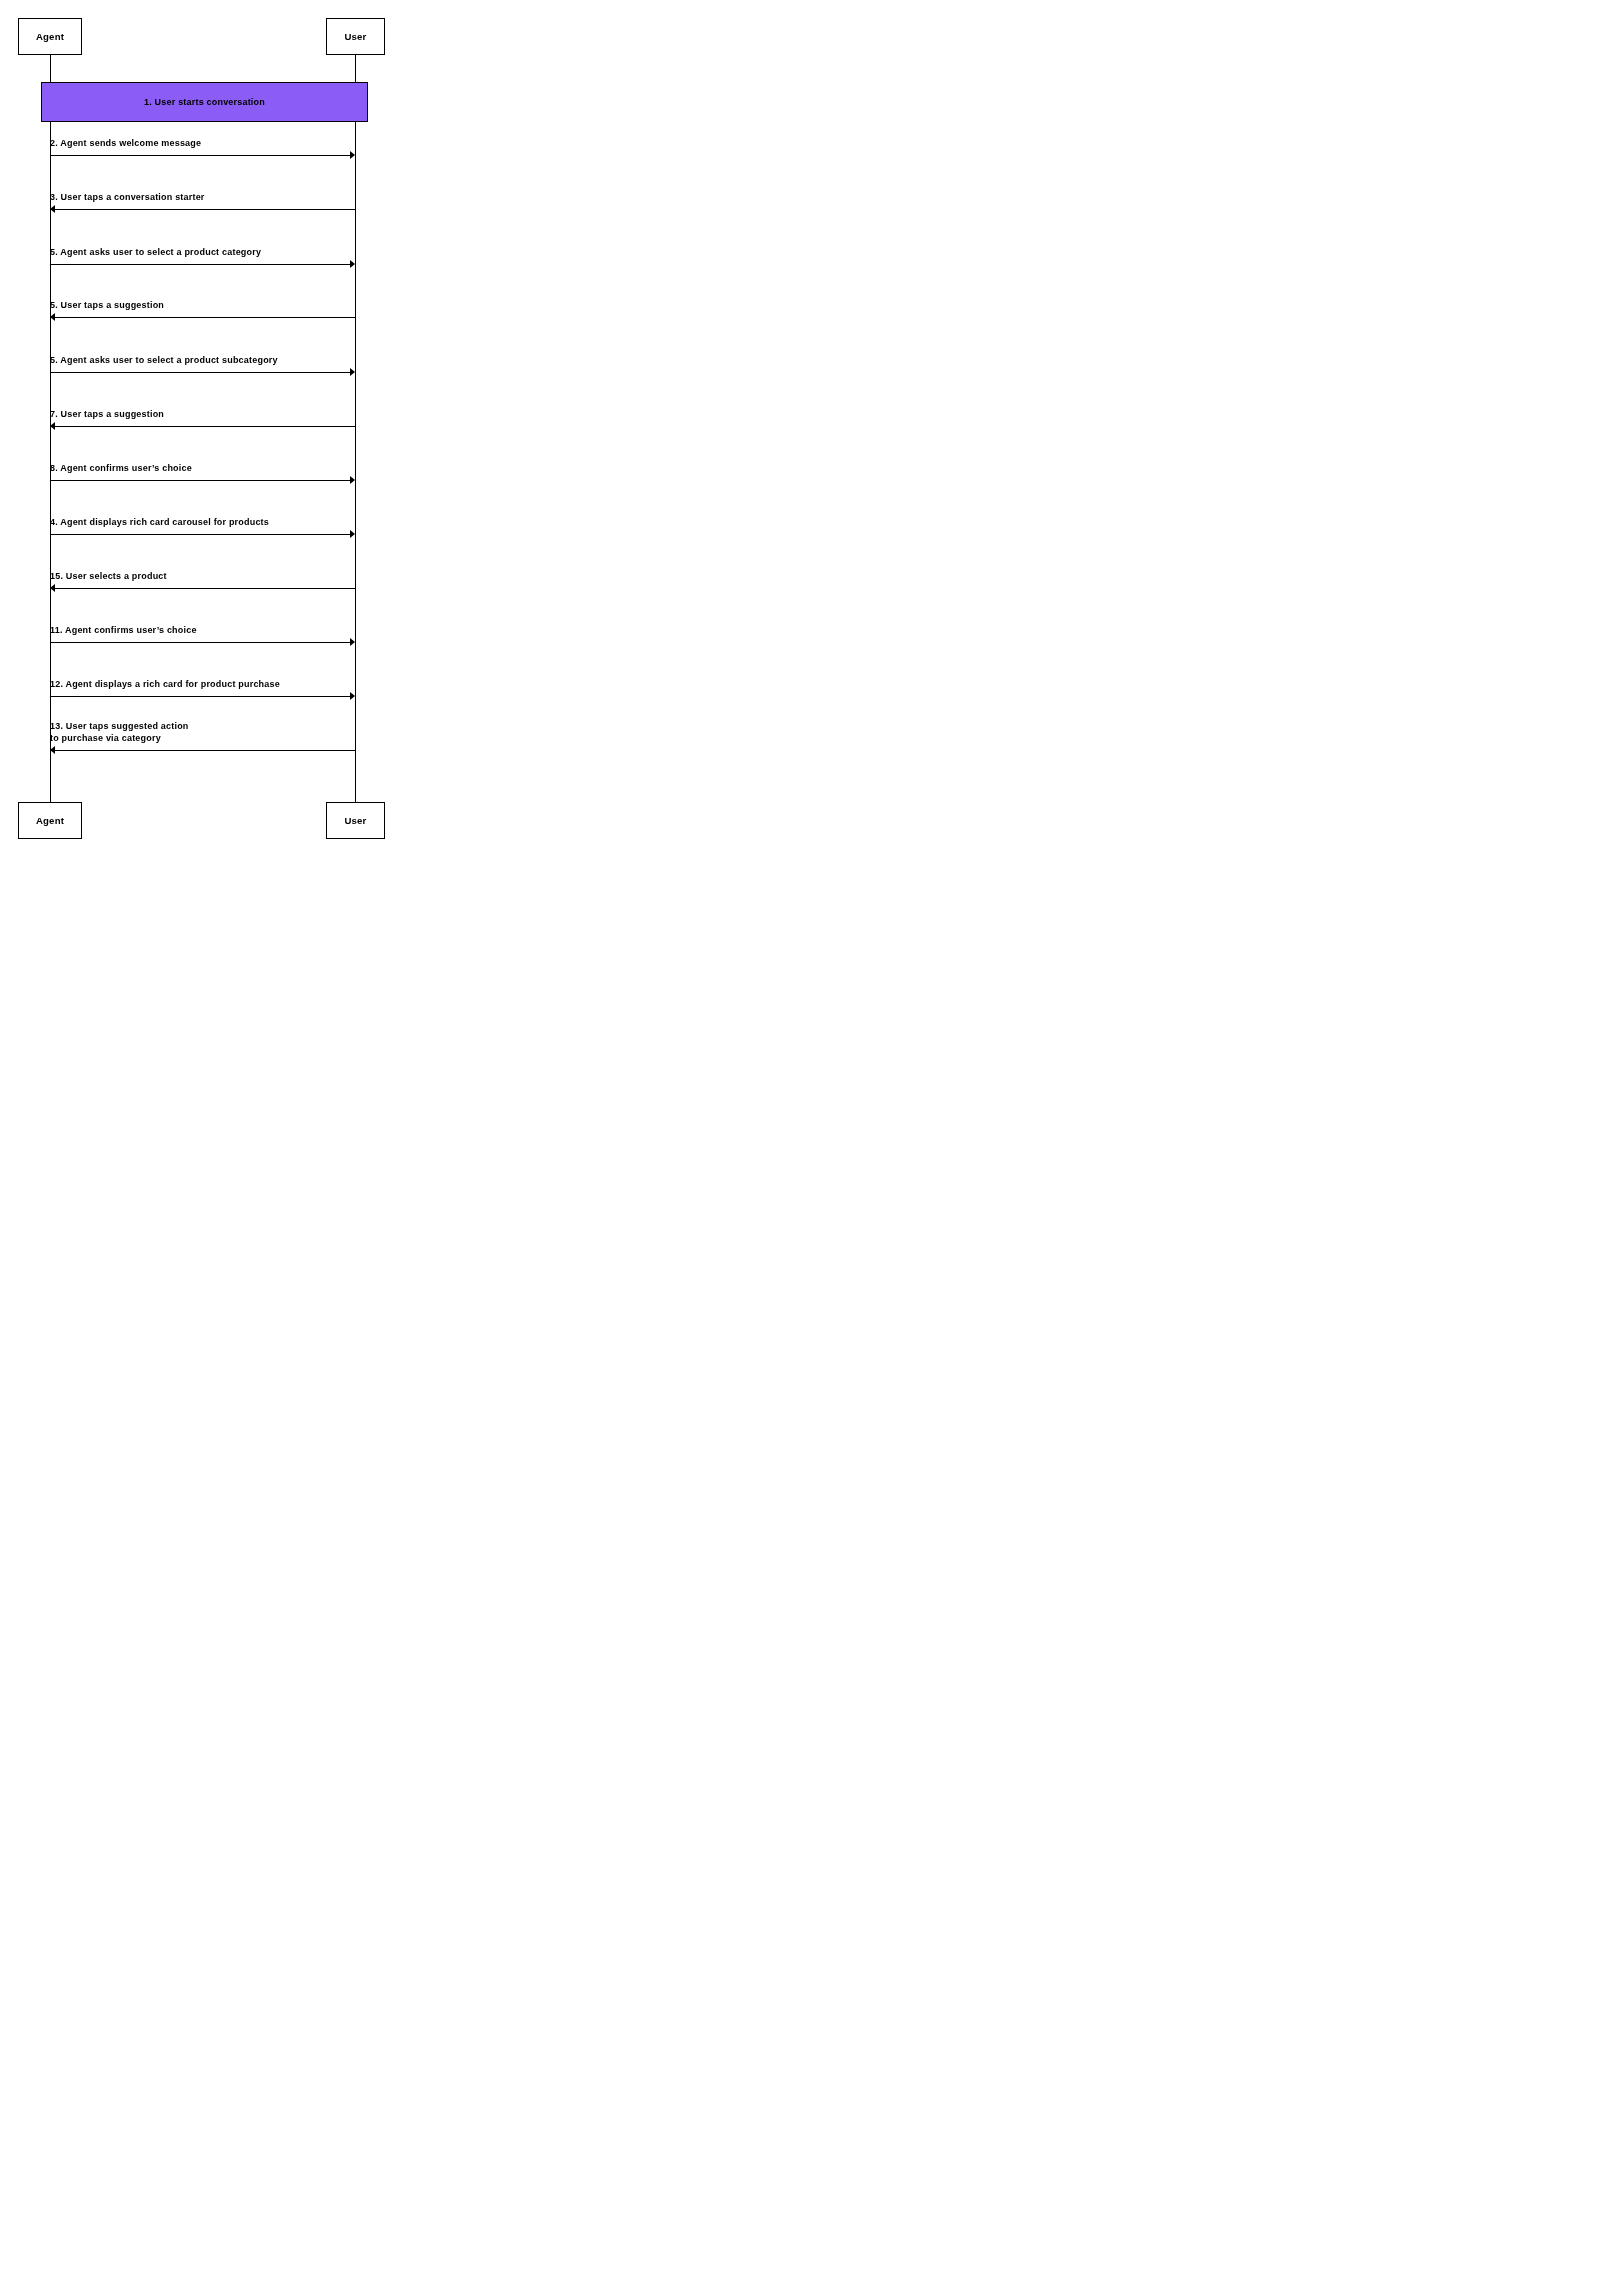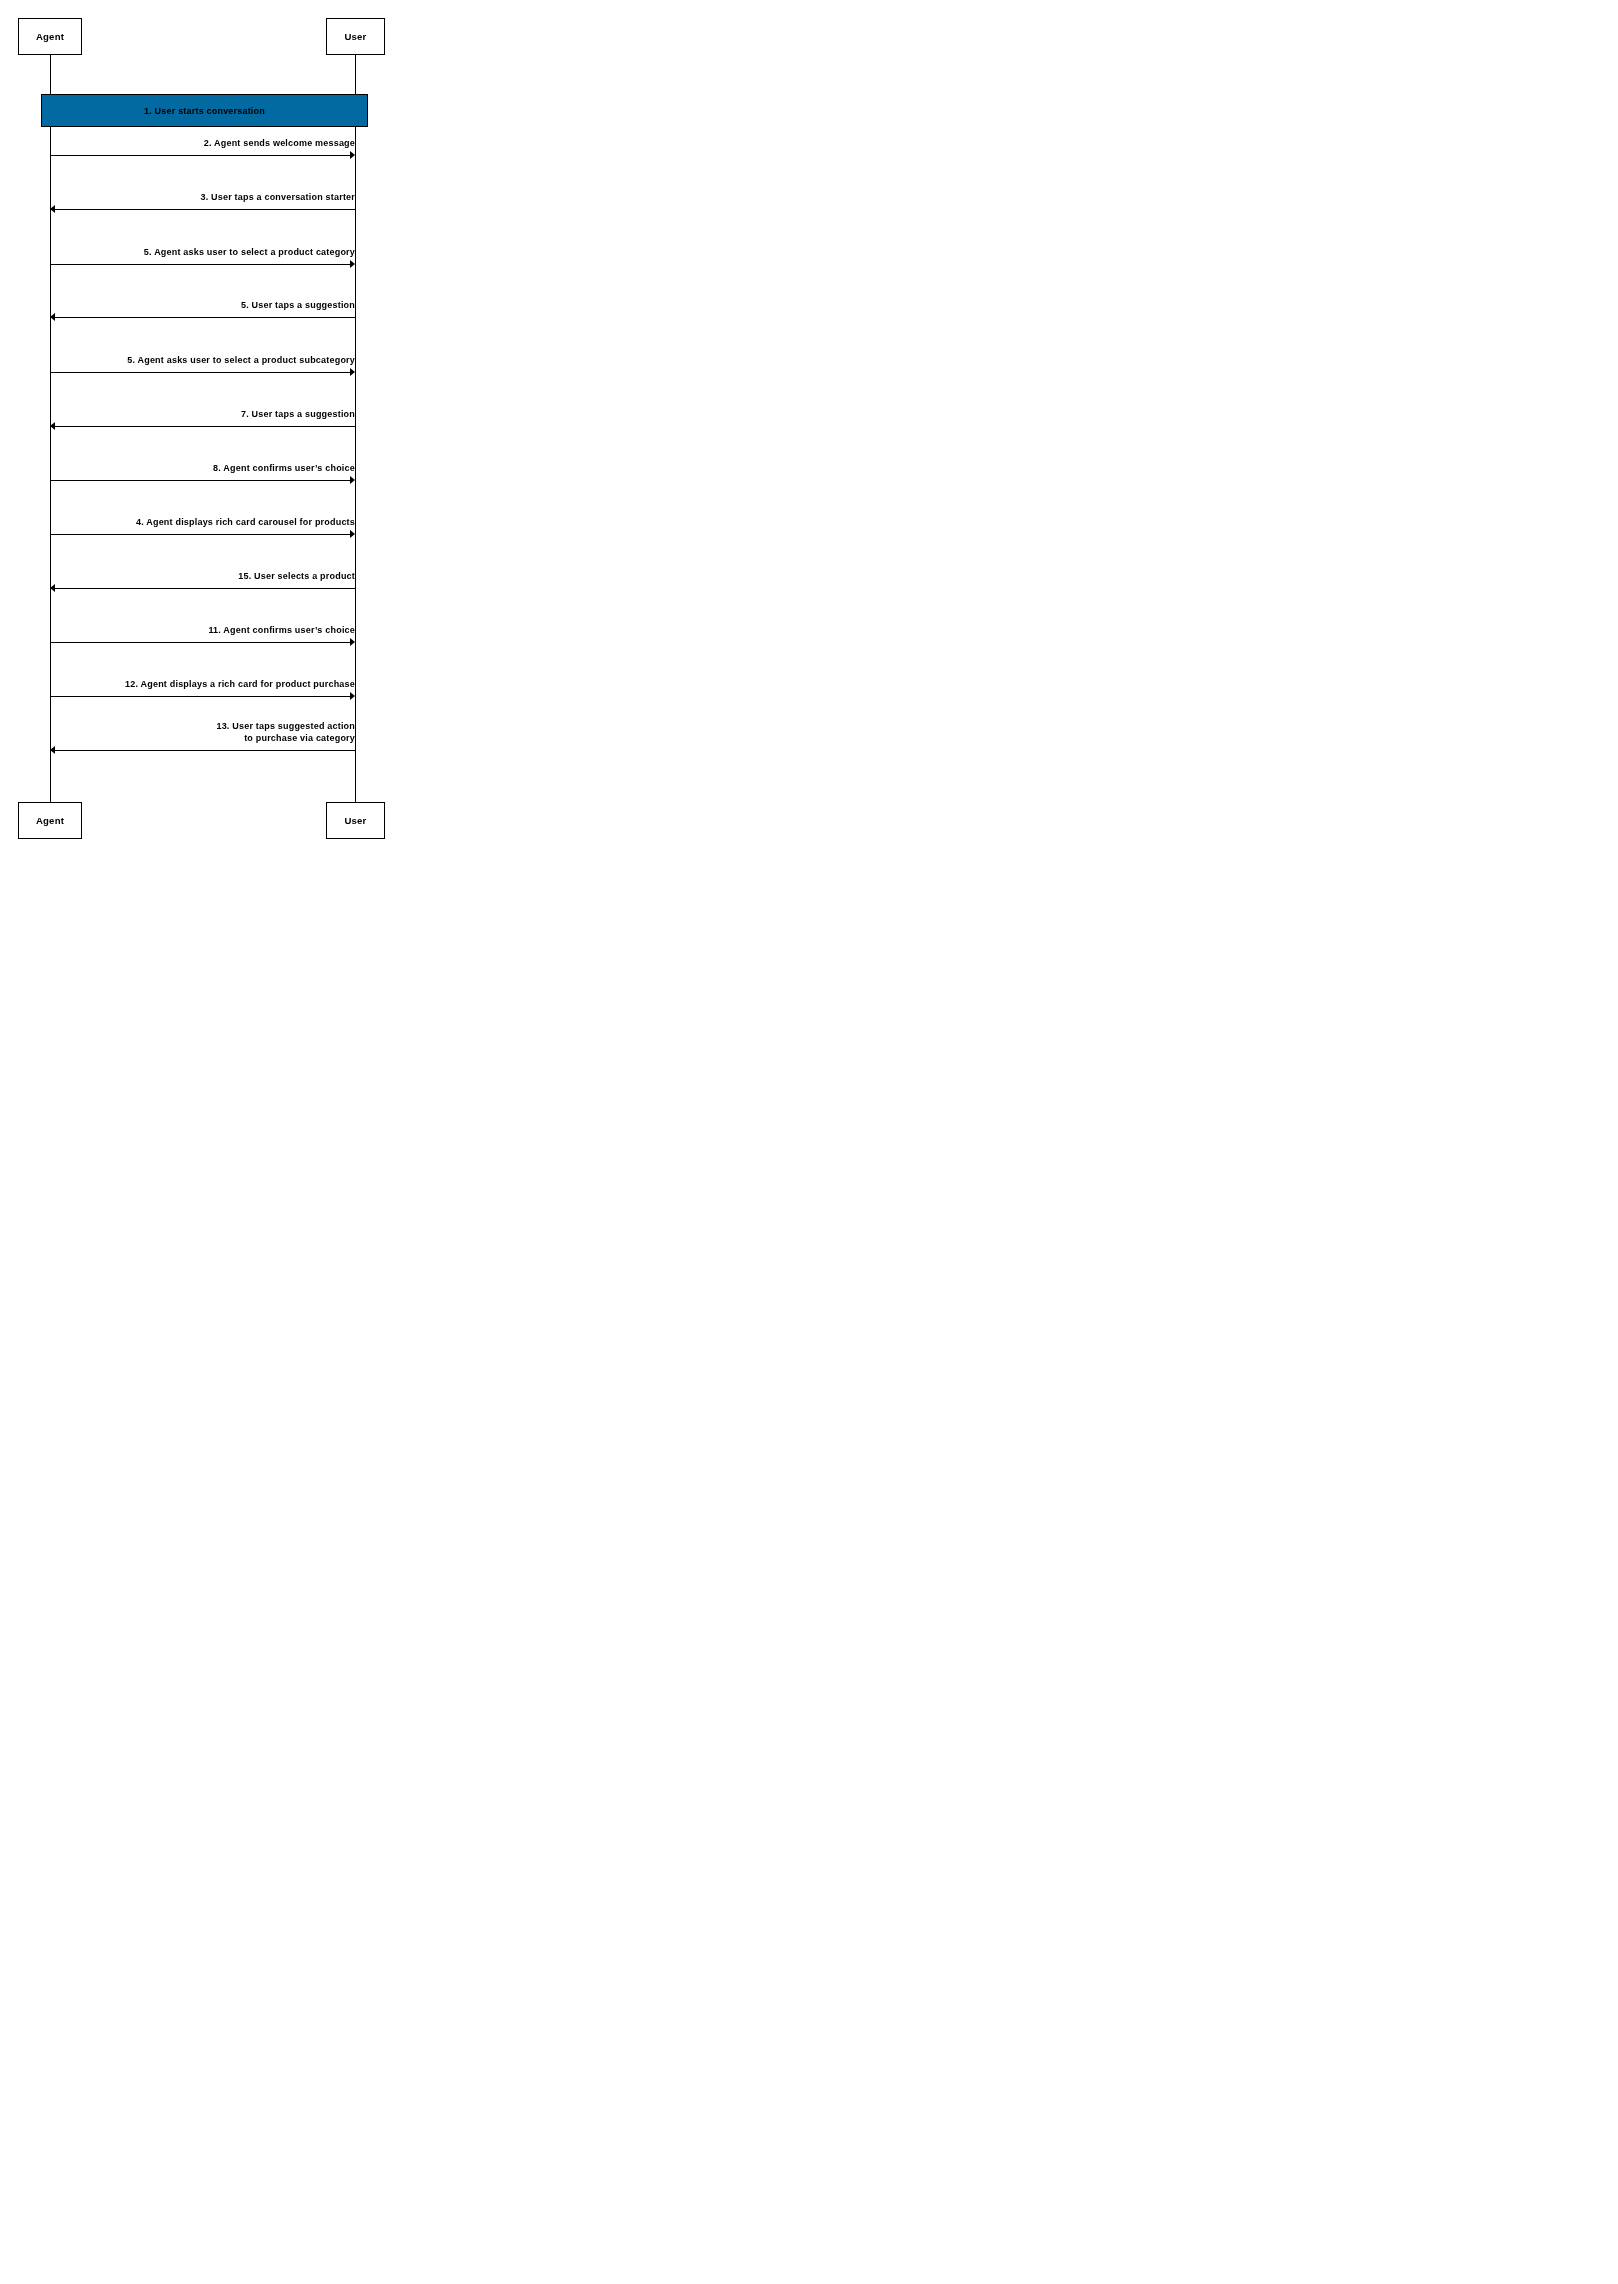--- a/index.html
+++ b/index.html
@@ -19,29 +19,29 @@
   .pbox.agent-bottom{ left:18px;  top:802px; width:64px; height:37px; }
   .pbox.user-bottom { left:326px; top:802px; width:59px; height:37px; }
 
   .lifeline {
     position:absolute; width:0.9px; background:#000; top:55px; height:747px; z-index:1;
   }
   .lifeline.agent { left:50px; }
   .lifeline.user  { left:355px; }
 
   .banner {
-    position:absolute; left:41px; top:94px; width:327px; height:33px;
-    border:1.4px solid #000; background:#0369a1; box-sizing:border-box;
+    position:absolute; left:41px; top:82px; width:327px; height:40px;
+    border:1.4px solid #000; background:#8b5cf6; box-sizing:border-box;
     display:flex; align-items:center; justify-content:center;
     font-size:9px; font-weight:700; z-index:2; letter-spacing:0.2px;
   }
 
   .msg { position:absolute; left:50px; width:305px; height:0; z-index:2; }
   .msg-label {
-    position:absolute; left:0; right:0; bottom:5.5px; text-align:right;
+    position:absolute; left:0; right:0; bottom:5.5px; text-align:left;
     font-size:9px; line-height:12.3px; font-weight:700; letter-spacing:0.2px;
     white-space:nowrap;
   }
   .msg-line { position:absolute; top:-0.5px; height:1.4px; background:#000; left:0; right:0; }
   .msg.right .msg-line { right:1.8px; }
   .msg.left  .msg-line { left:1.8px; }
   .arrow-head {
     position:absolute; width:0; height:0; top:-4.1px;
     border-top:4.1px solid transparent; border-bottom:4.1px solid transparent;
   }

